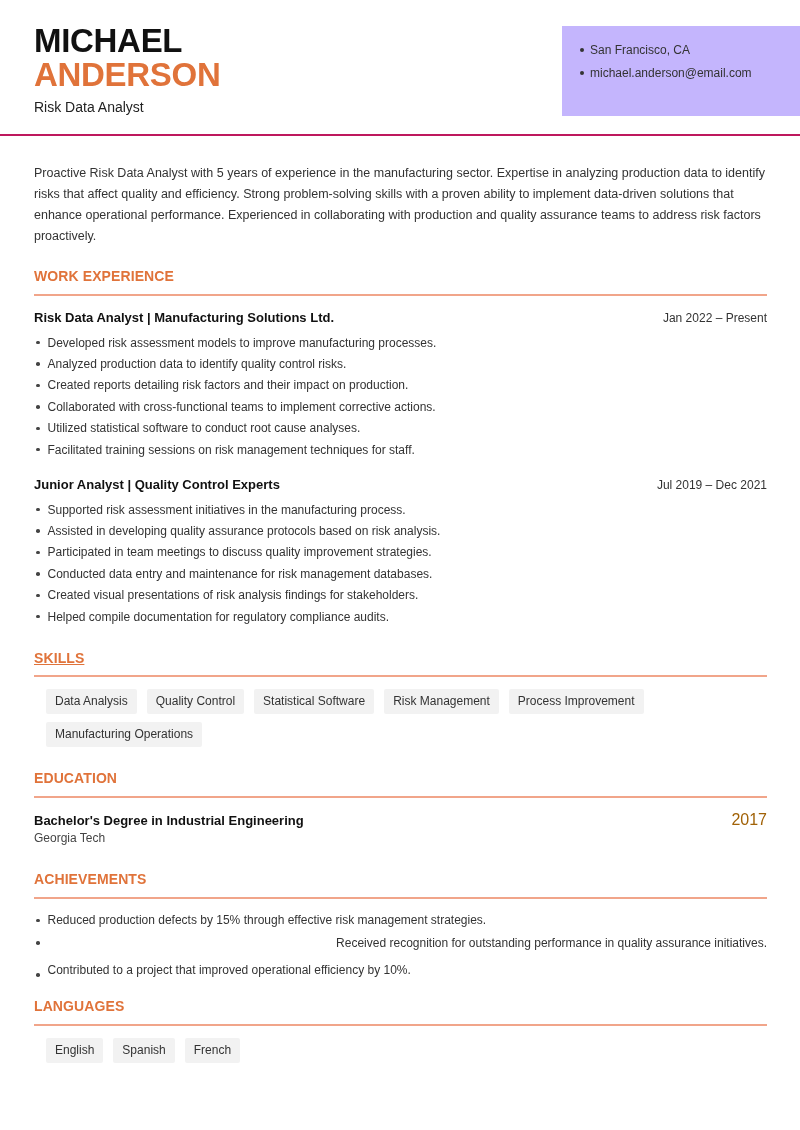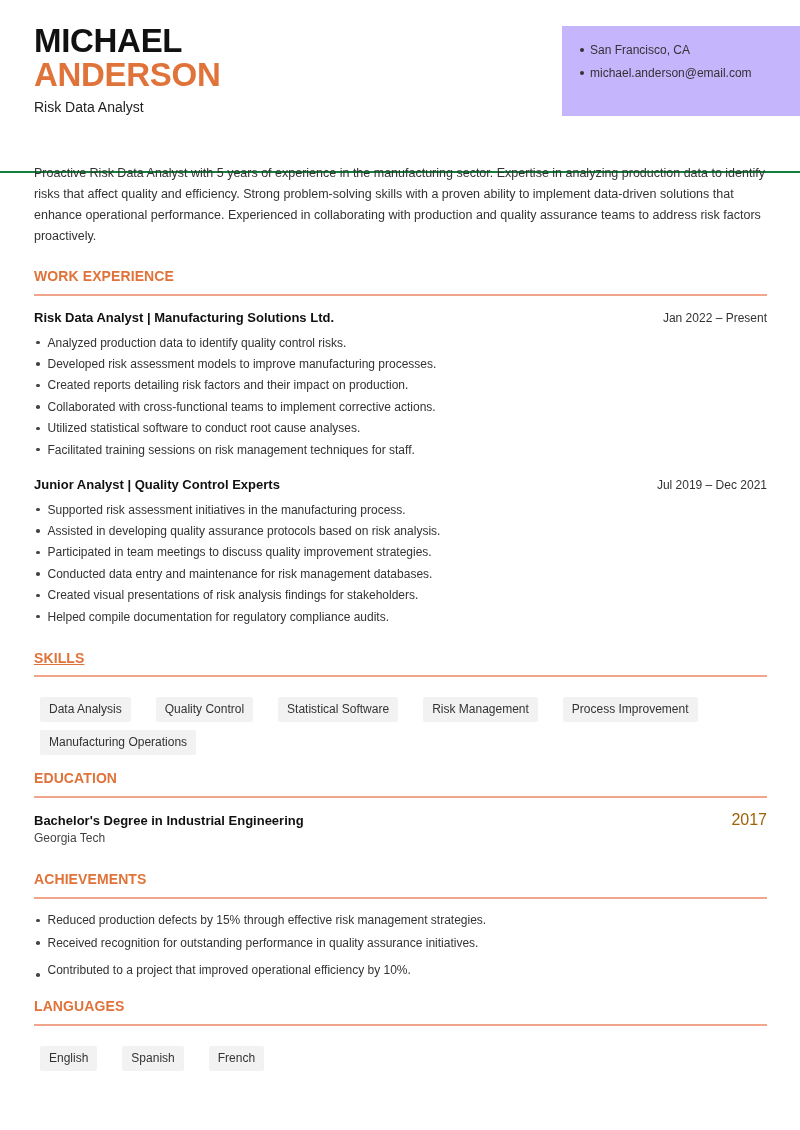--- a/index.html
+++ b/index.html
@@ -1,19 +1,19 @@
 <!DOCTYPE html>
 <html><head>
   <meta charset="utf-8">
   <style>
     * { box-sizing: border-box; margin: 0; padding: 0; }
     html, body { width: 800px; height: 1130px; background: #ffffff; }
     body { font-family: "Liberation Sans", "DejaVu Sans", sans-serif; color: #222; position: relative; overflow: hidden; }
 
-    .header { position: relative; height: 173px; border-bottom: 2px solid #15803d; }
+    .header { position: relative; height: 136px; border-bottom: 2px solid #be185d; }
     .name { position: absolute; left: 34px; top: 24px; font-weight: 700; font-size: 33px; line-height: 34px; letter-spacing: -0.3px; }
     .name .first { color: #111; display: block; }
     .name .last { color: #e0733a; display: block; }
     .job-title { position: absolute; left: 34px; top: 99px; font-size: 14px; color: #222; }
 
     .contact-box { position: absolute; left: 562px; top: 26px; width: 238px; height: 90px; background: #c4b5fd; padding: 12px 0 0 18px; }
     .contact-item { display: flex; align-items: center; font-size: 12px; color: #333; height: 23.5px; }
     .contact-item .dot { width: 4px; height: 4px; background: #333; border-radius: 50%; margin-right: 6px; flex-shrink: 0; }
 
     .summary { position: absolute; left: 34px; top: 163px; width: 735px; font-size: 12.5px; line-height: 21px; color: #333; }
@@ -22,21 +22,21 @@
     .section-rule { position: absolute; left: 34px; width: 733px; height: 2px; background: #f1a58a; }
 
     .job-head { position: absolute; left: 34px; width: 733px; display: flex; justify-content: space-between; align-items: baseline; }
     .job-role { font-size: 13px; font-weight: 700; color: #111; }
     .job-dates { font-size: 12px; color: #333; }
 
     .bullets { position: absolute; left: 34px; width: 733px; list-style: none; }
     .bullets li { font-size: 12px; color: #333; height: 21.4px; display: flex; align-items: center; }
     .bullets li .dot { width: 3.5px; height: 3.5px; background: #444; border-radius: 50%; margin: 0 8px 0 2px; flex-shrink: 0; }
 
-    .tags { position: absolute; left: 40px; width: 733px; display: flex; flex-wrap: wrap; gap: 8px 25px; margin-top: 8px; }
+    .tags { position: absolute; left: 46px; width: 733px; display: flex; flex-wrap: wrap; gap: 8px 10px; }
     .tag { background: #f2f2f2; font-size: 12px; color: #333; padding: 0 9px; height: 25px; line-height: 25px; border-radius: 2px; }
 
     .edu-head { position: absolute; left: 34px; top: 811px; width: 733px; display: flex; justify-content: space-between; align-items: baseline; }
     .edu-degree { font-size: 13px; font-weight: 700; color: #111; }
     .edu-year { font-size: 16px; color: #a16207; }
     .edu-school { position: absolute; left: 34px; top: 831px; font-size: 12px; color: #444; }
   </style>
 </head>
 <body>
 
@@ -64,25 +64,25 @@
 <div class="section-title" style="top:268px;">WORK EXPERIENCE</div>
 <div class="section-rule" style="top:294px;"></div>
 
 <div class="job-head" style="top:310px;">
   <span class="job-role">Risk Data Analyst | Manufacturing Solutions Ltd.</span>
   <span class="job-dates">Jan 2022 – Present</span>
 </div>
 <ul class="bullets" style="top:332px;">
   <li>
       <span class="dot"></span>
-      <span>Analyzed production data to identify quality control risks.</span>
+      <span>Developed risk assessment models to improve manufacturing processes.</span>
     </li>
   <li>
       <span class="dot"></span>
-      <span>Developed risk assessment models to improve manufacturing processes.</span>
+      <span>Analyzed production data to identify quality control risks.</span>
     </li>
   <li>
       <span class="dot"></span>
       <span>Created reports detailing risk factors and their impact on production.</span>
     </li>
   <li>
       <span class="dot"></span>
       <span>Collaborated with cross-functional teams to implement corrective actions.</span>
     </li>
   <li>
@@ -145,21 +145,21 @@
 </div>
 <div class="edu-school">Georgia Tech</div>
 
 <div class="section-title" style="top:871px;">ACHIEVEMENTS</div>
 <div class="section-rule" style="top:897px;"></div>
 <ul class="bullets" style="top:909px;">
   <li style="height:22.5px;">
       <span class="dot"></span>
       <span>Reduced production defects by 15% through effective risk management strategies.</span>
     </li>
-  <li style="height:22.5px;">
+  <li style="height:22.5px;justify-content:space-between;">
       <span class="dot"></span>
       <span>Received recognition for outstanding performance in quality assurance initiatives.</span>
     </li>
   <li style="height:22.5px;align-items:flex-end;">
       <span class="dot"></span>
       <span>Contributed to a project that improved operational efficiency by 10%.</span>
     </li>
 </ul>
 
 <div class="section-title" style="top:998px;">LANGUAGES</div>

